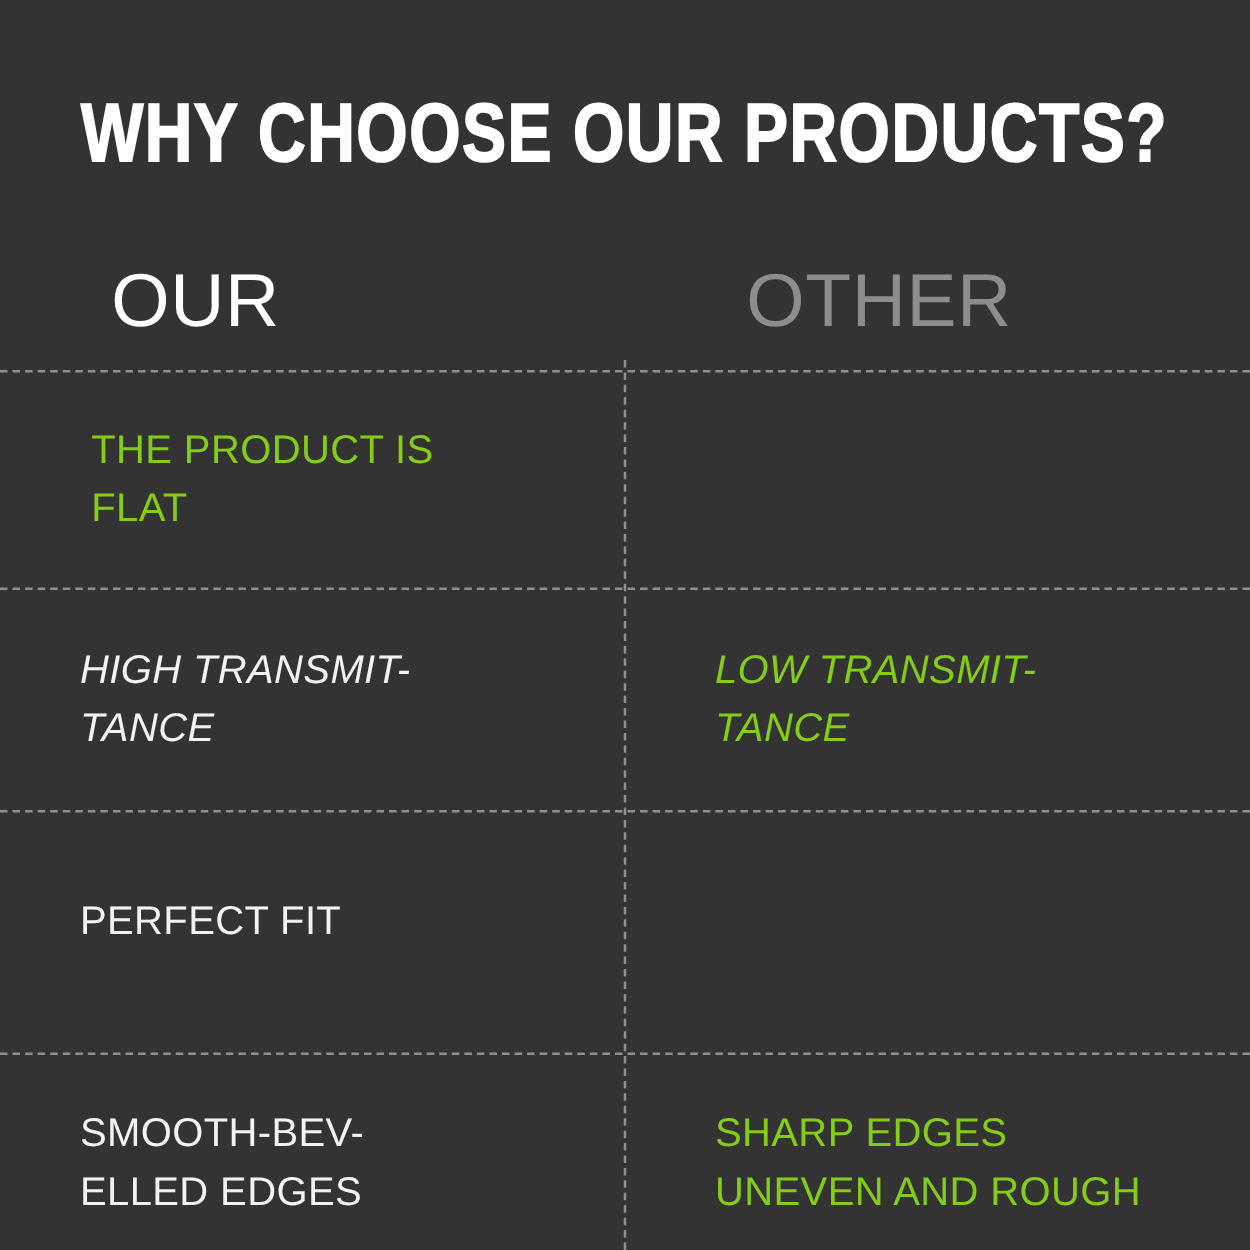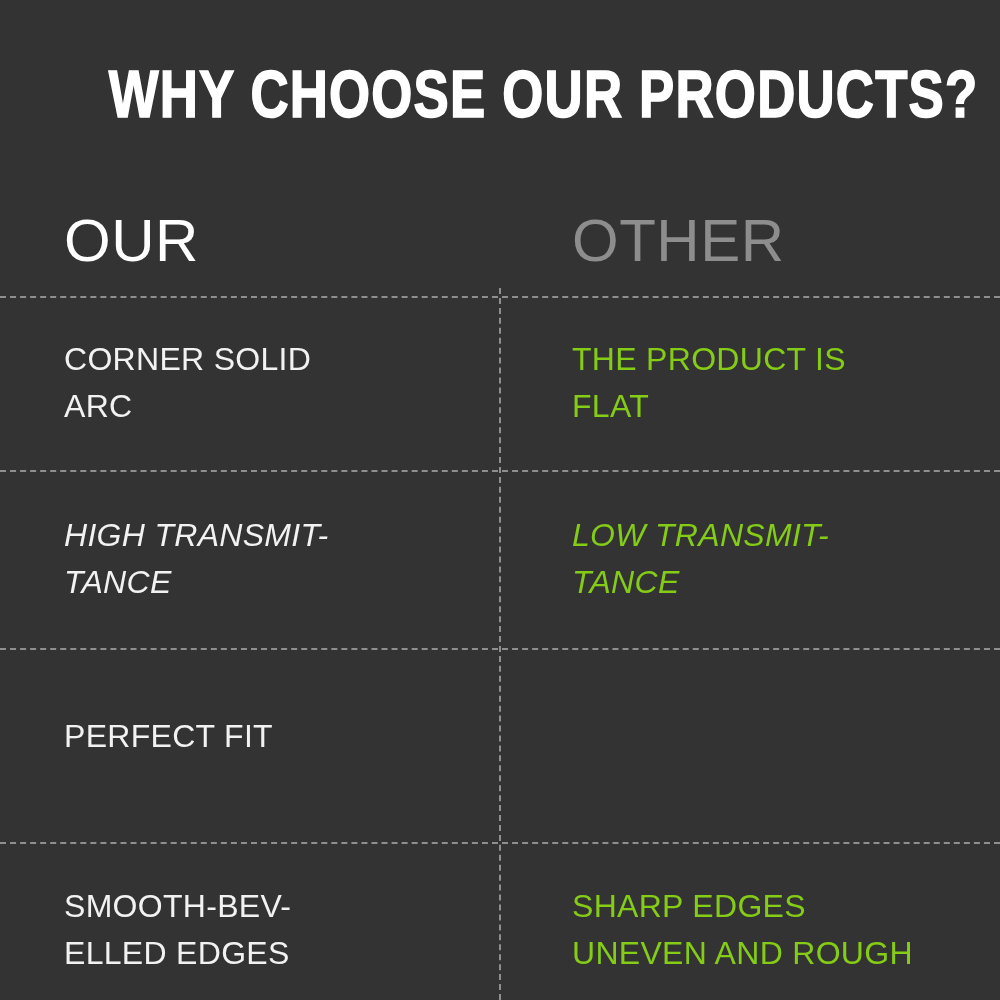--- a/index.html
+++ b/index.html
@@ -20,26 +20,26 @@
     width: 1000px;
     height: 1000px;
     background: #333333;
     box-sizing: border-box;
   }
 
   
   .title-wrap {
     position: absolute;
     left: 0;
-    top: 4px;
+    top: 16px;
     width: 1000px;
     height: 180px;
     display: flex;
     align-items: center;
-    justify-content: flex-start;
+    justify-content: center;
   }
   .title {
     color: #ffffff;
     font-family: "Liberation Sans Narrow", "Liberation Sans", sans-serif;
     font-weight: 700;
     font-size: 66px;
     line-height: 1;
     letter-spacing: 1.5px;
     text-transform: uppercase;
     transform: scaleX(0.80);
@@ -107,20 +107,21 @@
   .row.head .cell { justify-content: center; padding-top: 6px; }
 
   .head-label {
     font-family: "Liberation Sans Narrow", "Liberation Sans", sans-serif;
     font-size: 60px;
     font-weight: 400;
     line-height: 1;
     letter-spacing: 0.5px;
     text-transform: uppercase;
     white-space: nowrap;
+    margin-left: 25px;
   }
   .head-label.ours   { color: #ffffff; }
   .head-label.theirs { color: #8d8d8d; }
 
   .cell-text {
     font-family: "Liberation Sans Narrow", "Liberation Sans", sans-serif;
     font-size: 32px;
     font-weight: 400;
     line-height: 47px;
     letter-spacing: 0.3px;
@@ -146,24 +147,20 @@
     <div class="row head">
       <div class="cell our">
         <span class="head-label ours">OUR</span>
       </div>
       <div class="cell other">
         <span class="head-label theirs">OTHER</span>
       </div>
     </div>
 
     <div class="row r0">
-      <div class="cell our">
-        <span class="cell-text ours">CORNER SOLID
-ARC</span>
-      </div>
       <div class="cell other">
         <span class="cell-text theirs">THE PRODUCT IS
 FLAT</span>
       </div>
     </div>
 
     <div class="row r1">
       <div class="cell our">
         <span class="cell-text ours">HIGH TRANSMIT-
 TANCE</span>

